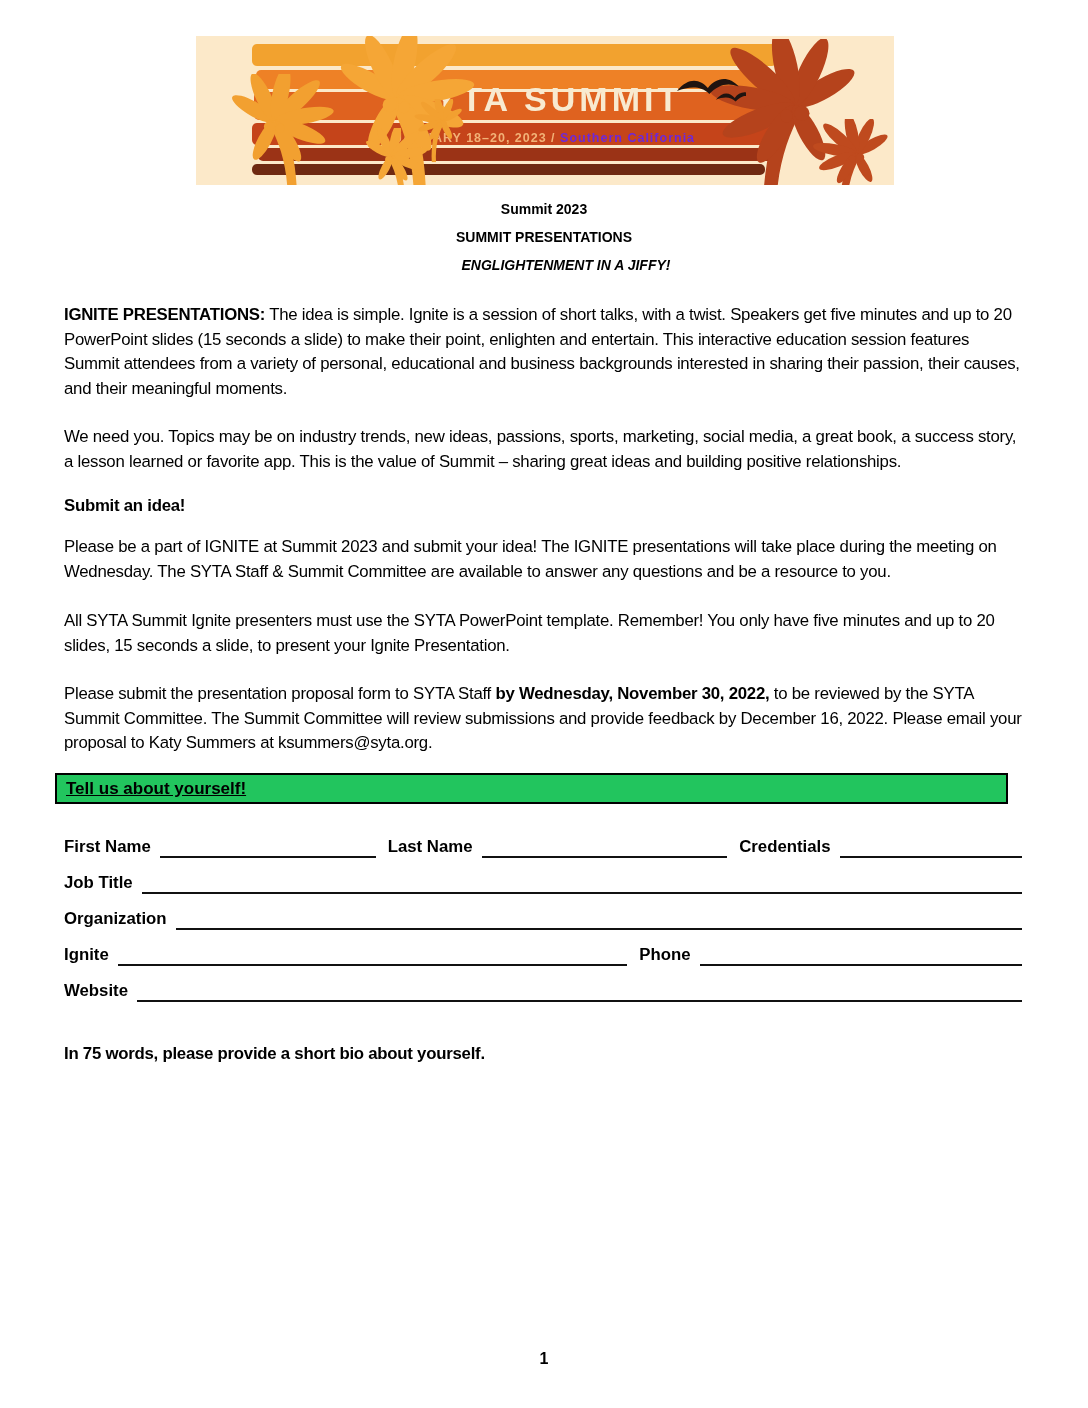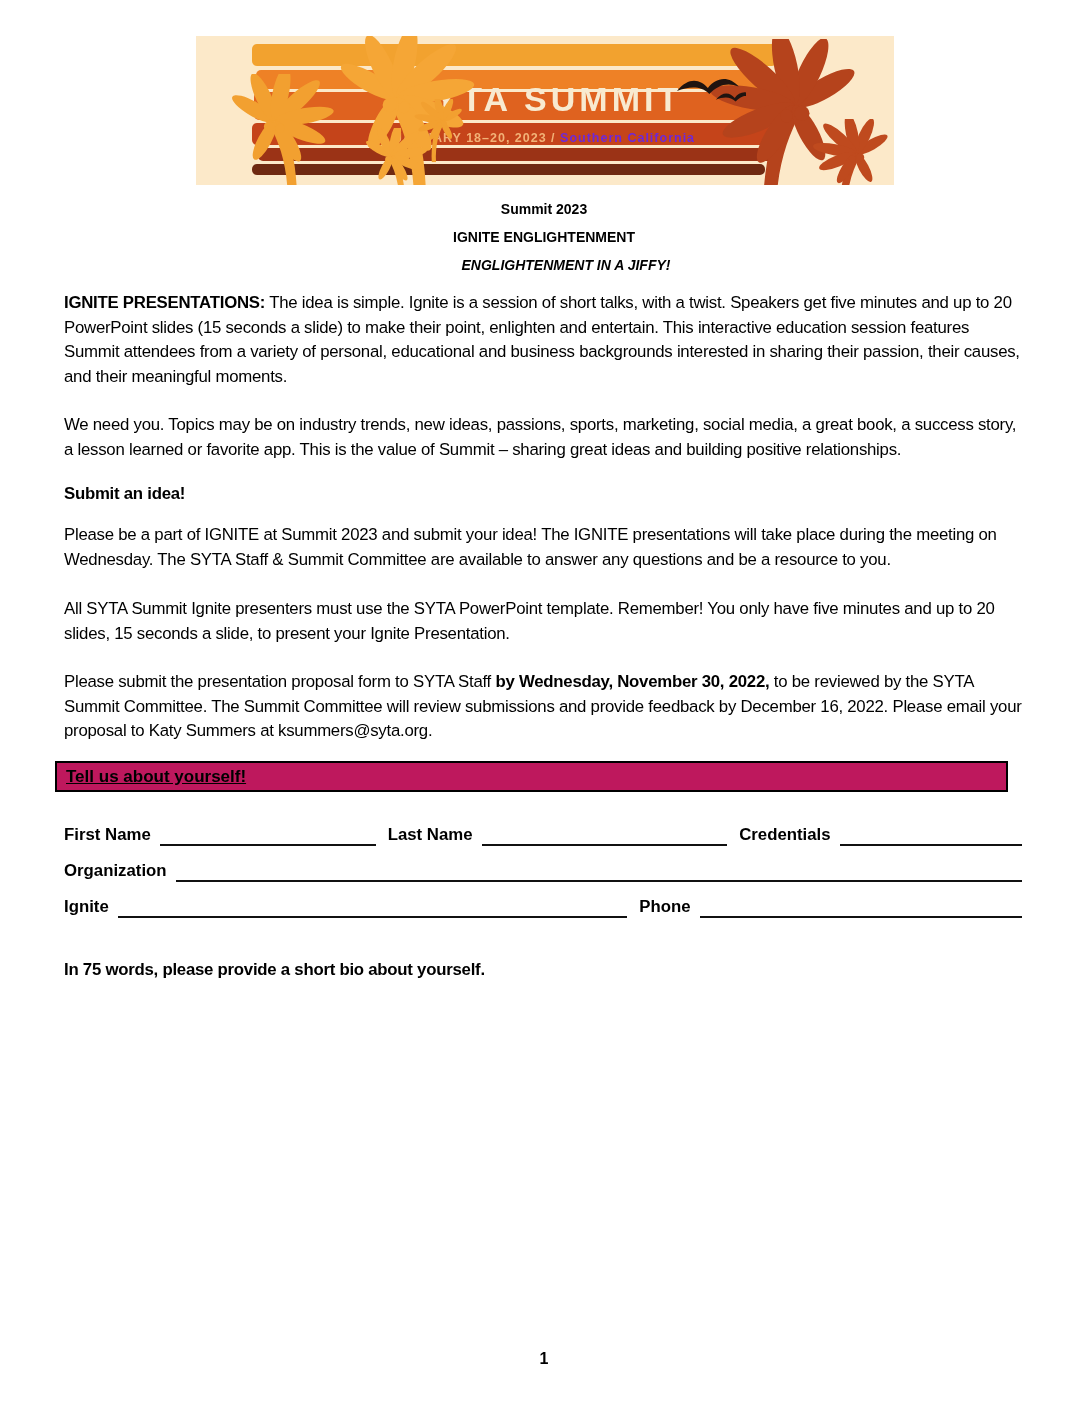--- a/index.html
+++ b/index.html
@@ -35,30 +35,30 @@
   .palms-right { position:absolute; right:-12px; bottom:-20px; width:230px; height:178px; z-index:3; }
   .palm-center { position:absolute; left:166px; bottom:-12px; width:110px; height:102px; z-index:3; }
   .birds { position:absolute; right:148px; top:26px; width:72px; height:48px; z-index:4; }
 
   
   .headings { margin-top:10px; text-align:center; font-size:14px; font-weight:bold; line-height:28px; }
   .headings .h-italic { font-style:italic;padding-left:44px; }
 
   
   .para { margin-left:64px; margin-right:66px; font-size:16.8px; line-height:24.5px; letter-spacing:-0.25px; }
-  .p1 { margin-top:12px; }
+  .p1 { margin-top:24px; }
   .p2 { margin-top:24px; }
   .p3h { margin-top:20px; font-weight:bold; }
   .p4 { margin-top:25px; }
   .p5 { margin-top:24px; }
   .bold { font-weight:bold; }
 
   
   .section-bar {
-    margin:12px 80px 0 55px; background:#be185d; border:2px solid #000;
+    margin:12px 80px 0 55px; background:#22c55e; border:2px solid #000;
     height:27px; line-height:27px; padding-left:9px; font-size:17px; font-weight:bold;
   }
   .section-bar .u { text-decoration:underline; }
 
   
   .form-rows { margin-top:32px; }
   .form-row { display:flex; align-items:flex-end; margin:0 66px 14px 64px; font-size:16.8px; line-height:22px; }
   .flabel { font-weight:bold; white-space:nowrap; }
   .fline { border-bottom:2px solid #111; height:20px; margin-left:9px; }
   .after-label { margin-left:12px; }
@@ -124,21 +124,21 @@
       <use href="#palm" transform="translate(232,92) scale(-0.56,0.56)" fill="#bf4a1e"></use>
     </svg>
     <svg class="birds" viewBox="0 0 72 48">
       <use href="#bird" transform="translate(0,0) scale(0.9)" fill="#1f1410"></use>
       <use href="#bird" transform="translate(40,20) scale(0.55)" fill="#1f1410"></use>
     </svg>
   </div>
 
   <div class="headings">
     <div>Summit 2023</div>
-    <div>IGNITE ENGLIGHTENMENT</div>
+    <div>SUMMIT PRESENTATIONS</div>
     <div class="h-italic">ENGLIGHTENMENT IN A JIFFY!</div>
   </div>
 
   <p class="para p1"><span class="bold">IGNITE PRESENTATIONS:</span><span>  The idea is simple.  Ignite is a session of short talks, with a twist.  Speakers get five minutes and up to 20 PowerPoint slides (15 seconds a slide) to make their point, enlighten and entertain. This interactive education session features Summit attendees from a variety of personal, educational and business backgrounds interested in sharing their passion, their causes, and their meaningful moments.</span></p>
 
   <p class="para p2">We need you.  Topics may be on industry trends, new ideas, passions, sports, marketing, social media, a great book, a success story, a lesson learned or favorite app.  This is the value of Summit – sharing great ideas and building positive relationships.</p>
 
   <p class="para p3h">Submit an idea!</p>
   <p class="para">Please be a part of IGNITE at Summit 2023 and submit your idea!  The IGNITE presentations will take place during the meeting on Wednesday. The SYTA Staff &amp; Summit Committee are available to answer any questions and be a resource to you.</p>
 
@@ -153,28 +153,36 @@
   <div class="form-rows">
     <div class="form-row">
       <span class="flabel">First Name</span>
       <span class="fline fl-first"></span>
       <span class="flabel after-label">Last Name</span>
       <span class="fline fl-last"></span>
       <span class="flabel after-label">Credentials</span>
       <span class="fline fl-cred"></span>
     </div>
     <div class="form-row">
+      <span class="flabel">Job Title</span>
+      <span class="fline fl-full"></span>
+    </div>
+    <div class="form-row">
       <span class="flabel">Organization</span>
       <span class="fline fl-full"></span>
     </div>
     <div class="form-row">
       <span class="flabel">Ignite</span>
       <span class="fline fl-email"></span>
       <span class="flabel after-label">Phone</span>
       <span class="fline fl-phone"></span>
+    </div>
+    <div class="form-row">
+      <span class="flabel">Website</span>
+      <span class="fline fl-full"></span>
     </div>
   </div>
 
   <p class="bio">In 75 words, please provide a short bio about yourself.</p>
 
   <div class="page-number">1</div>
 
 </div>
 
 </body></html>

